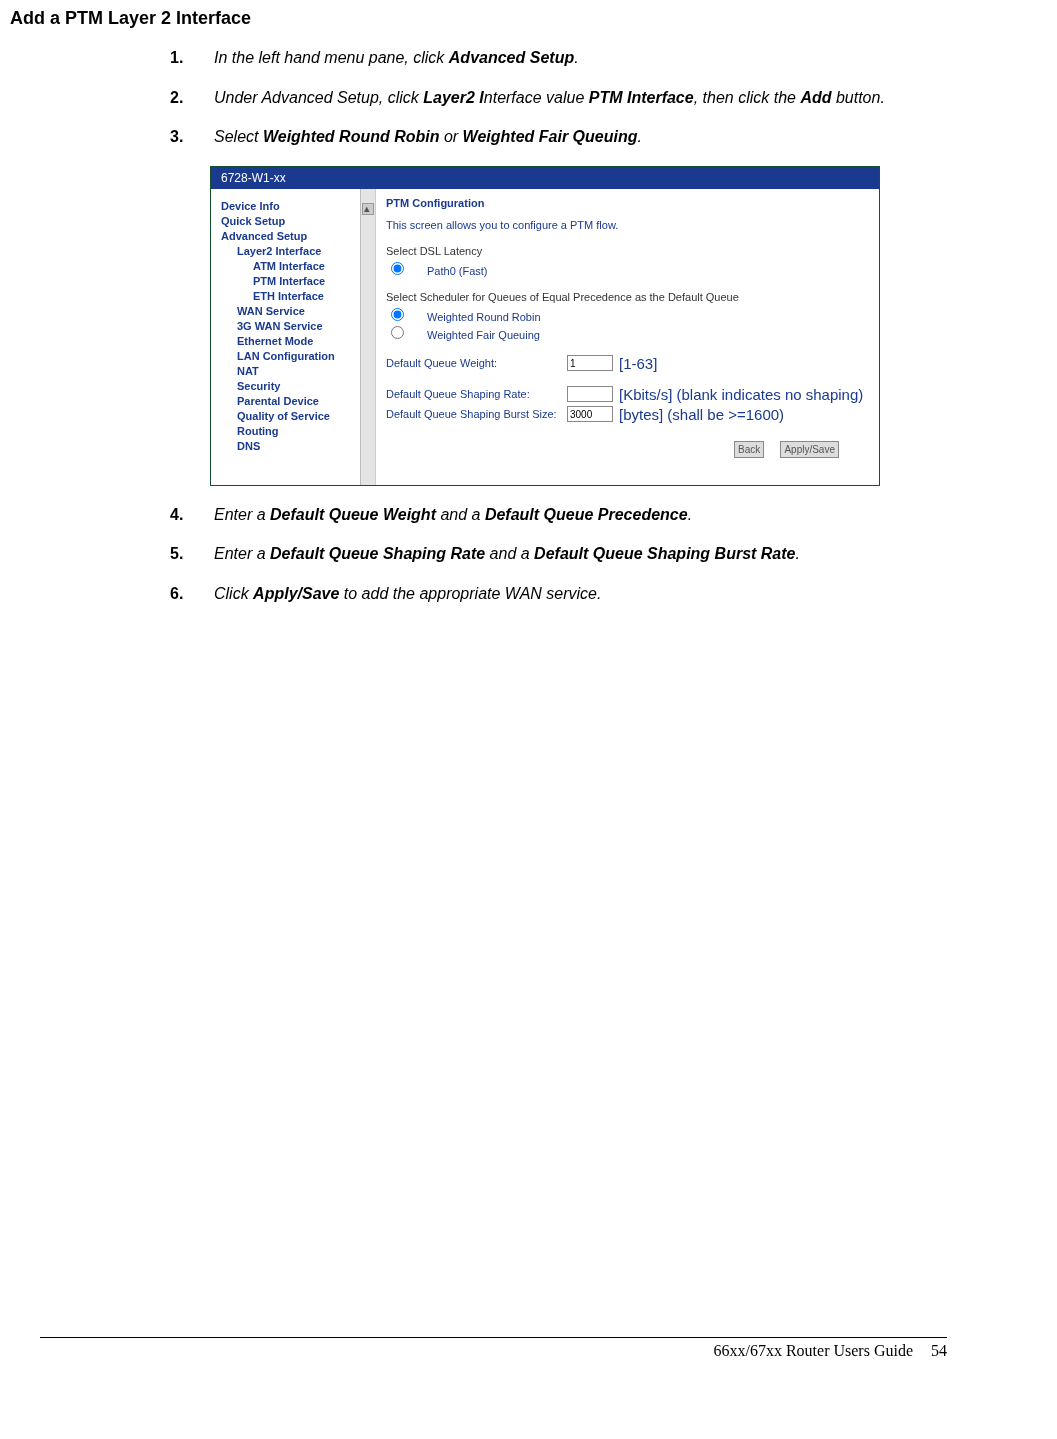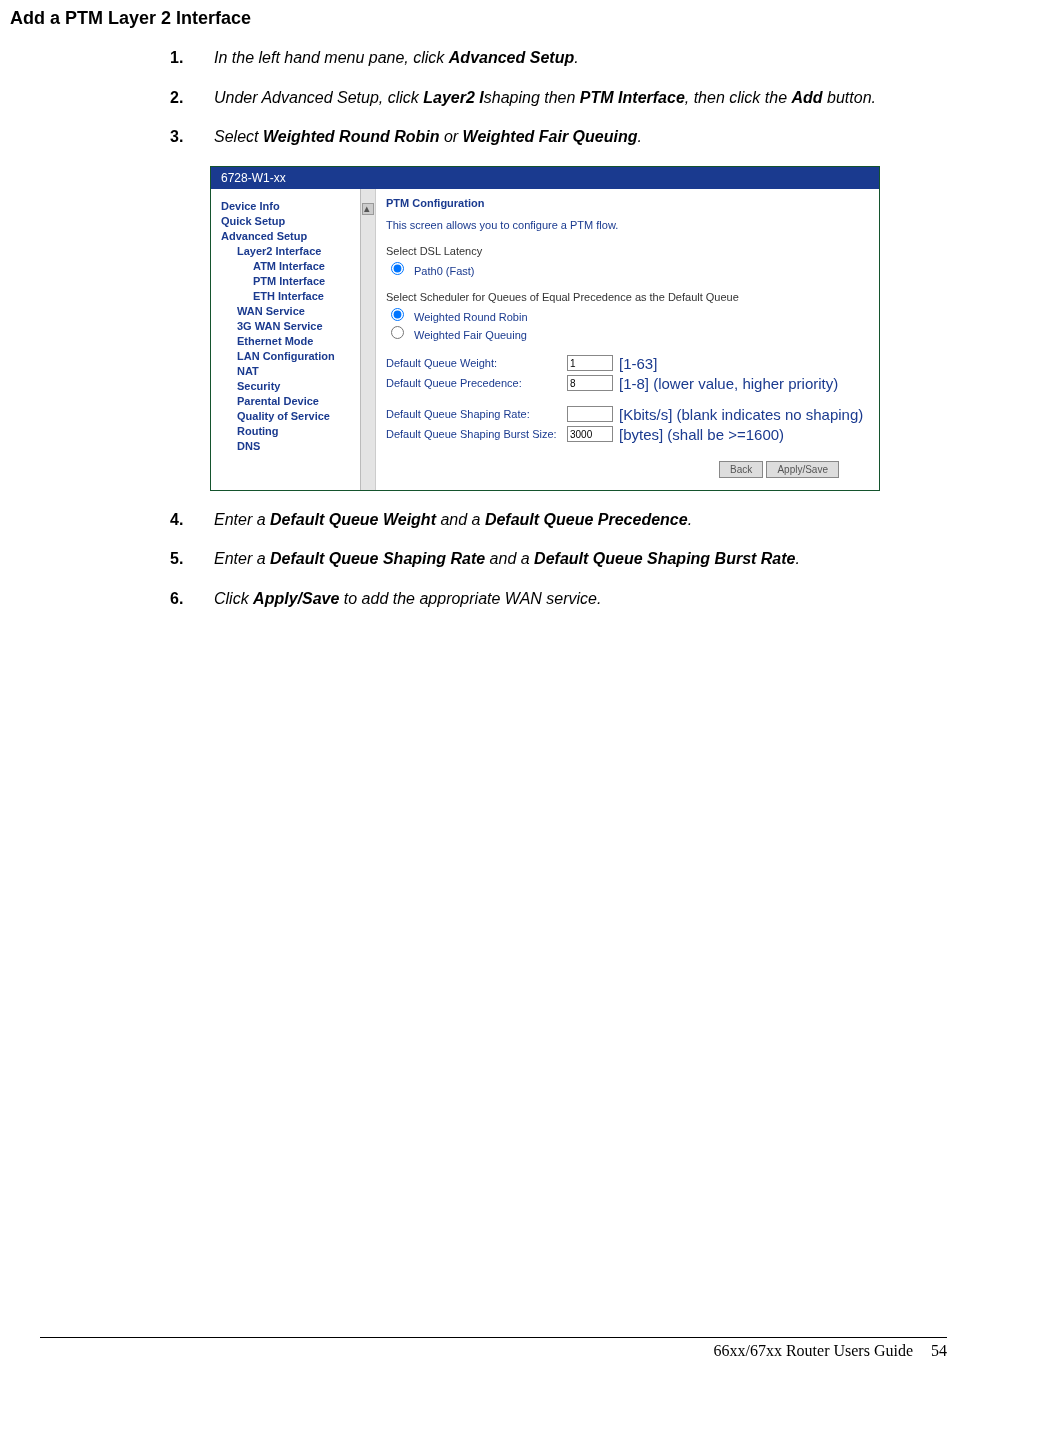--- a/index.html
+++ b/index.html
@@ -79,32 +79,32 @@
     color: #333;
   }
   .router-main .hdr {
     color: #1a3a8f;
     font-weight: bold;
     margin-bottom: 10px;
     font-size: 11px;
   }
   .router-main .para { margin: 6px 0 14px 0; color:#1a3a8f; font-size:11px; }
   .router-main .lbl { color:#333; font-size:11px; margin:2px 0; }
-  .router-main .opt { color:#1a3a8f; font-size:11px; margin-left:7px;}
+  .router-main .opt { color:#1a3a8f; font-size:11px; margin-left:20px;}
   .router-main input[type="text"] {
     width: 46px; height: 16px; font-size:10px;
     border: 1px solid #888;
   }
   .row { display:flex; align-items:center; gap:6px; margin:3px 0; }
   .row .lab { width: 175px; color:#1a3a8f; font-size:11px; }
   .row .hint { color:#1a3a8f; font-size:15px; }
   .btnbar { text-align:right; margin-top:18px; padding-right:30px;}
   .btnbar .btn {
     display:inline-block; border:1px solid #888; background:#ddd;
-    color:#555; font-size:10px; padding:2px 10px; margin-left:0;
+    color:#555; font-size:10px; padding:2px 3px; margin-left:13px;
   }
   .footer {
     position: absolute;
     bottom: 20px;
     right: 110px;
     font-size: 16px;
     border-top: 1px solid #000;
     padding-top: 4px;
     width: calc(100% - 150px);
     text-align: right;
@@ -121,21 +121,21 @@
   <div class="step">
     <span class="num">1.</span>
     <span class="body">
       <span>In the left hand menu pane, click </span><span class="b">Advanced Setup</span><span>.</span>
     </span>
   </div>
 
   <div class="step">
     <span class="num">2.</span>
     <span class="body">
-      <span>Under Advanced Setup, click </span><span class="b">Layer2 I</span><span>shaping then </span><span class="b">PTM Interface</span><span>, then click the </span><span class="b">Add</span><span> button.</span>
+      <span>Under Advanced Setup, click </span><span class="b">Layer2 I</span><span>nterface value </span><span class="b">PTM Interface</span><span>, then click the </span><span class="b">Add</span><span> button.</span>
     </span>
   </div>
 
   <div class="step">
     <span class="num">3.</span>
     <span class="body">
       <span>Select </span><span class="b">Weighted Round Robin</span><span> or </span><span class="b">Weighted Fair Queuing</span><span>.</span>
     </span>
   </div>
 
@@ -175,25 +175,20 @@
 
         <div class="lbl" style="margin-top:14px;">Select Scheduler for Queues of Equal Precedence as the Default Queue</div>
         <div><input type="radio" name="sch" checked="" style=""><span class="opt">Weighted Round Robin</span></div>
         <div><input type="radio" name="sch" style=""><span class="opt">Weighted Fair Queuing</span></div>
 
         <div class="row" style="margin-top:14px;">
           <span class="lab">Default Queue Weight:</span>
           <input type="text" value="1" style="">
           <span class="hint">[1-63]</span>
         </div>
-        <div class="row">
-          <span class="lab">Default Queue Precedence:</span>
-          <input type="text" value="8" style="">
-          <span class="hint">[1-8] (lower value, higher priority)</span>
-        </div>
 
         <div class="row" style="margin-top:14px;">
           <span class="lab">Default Queue Shaping Rate:</span>
           <input type="text" value="" style="">
           <span class="hint">[Kbits/s] (blank indicates no shaping)</span>
         </div>
         <div class="row">
           <span class="lab">Default Queue Shaping Burst Size:</span>
           <input type="text" value="3000" style="">
           <span class="hint">[bytes] (shall be &gt;=1600)</span>

